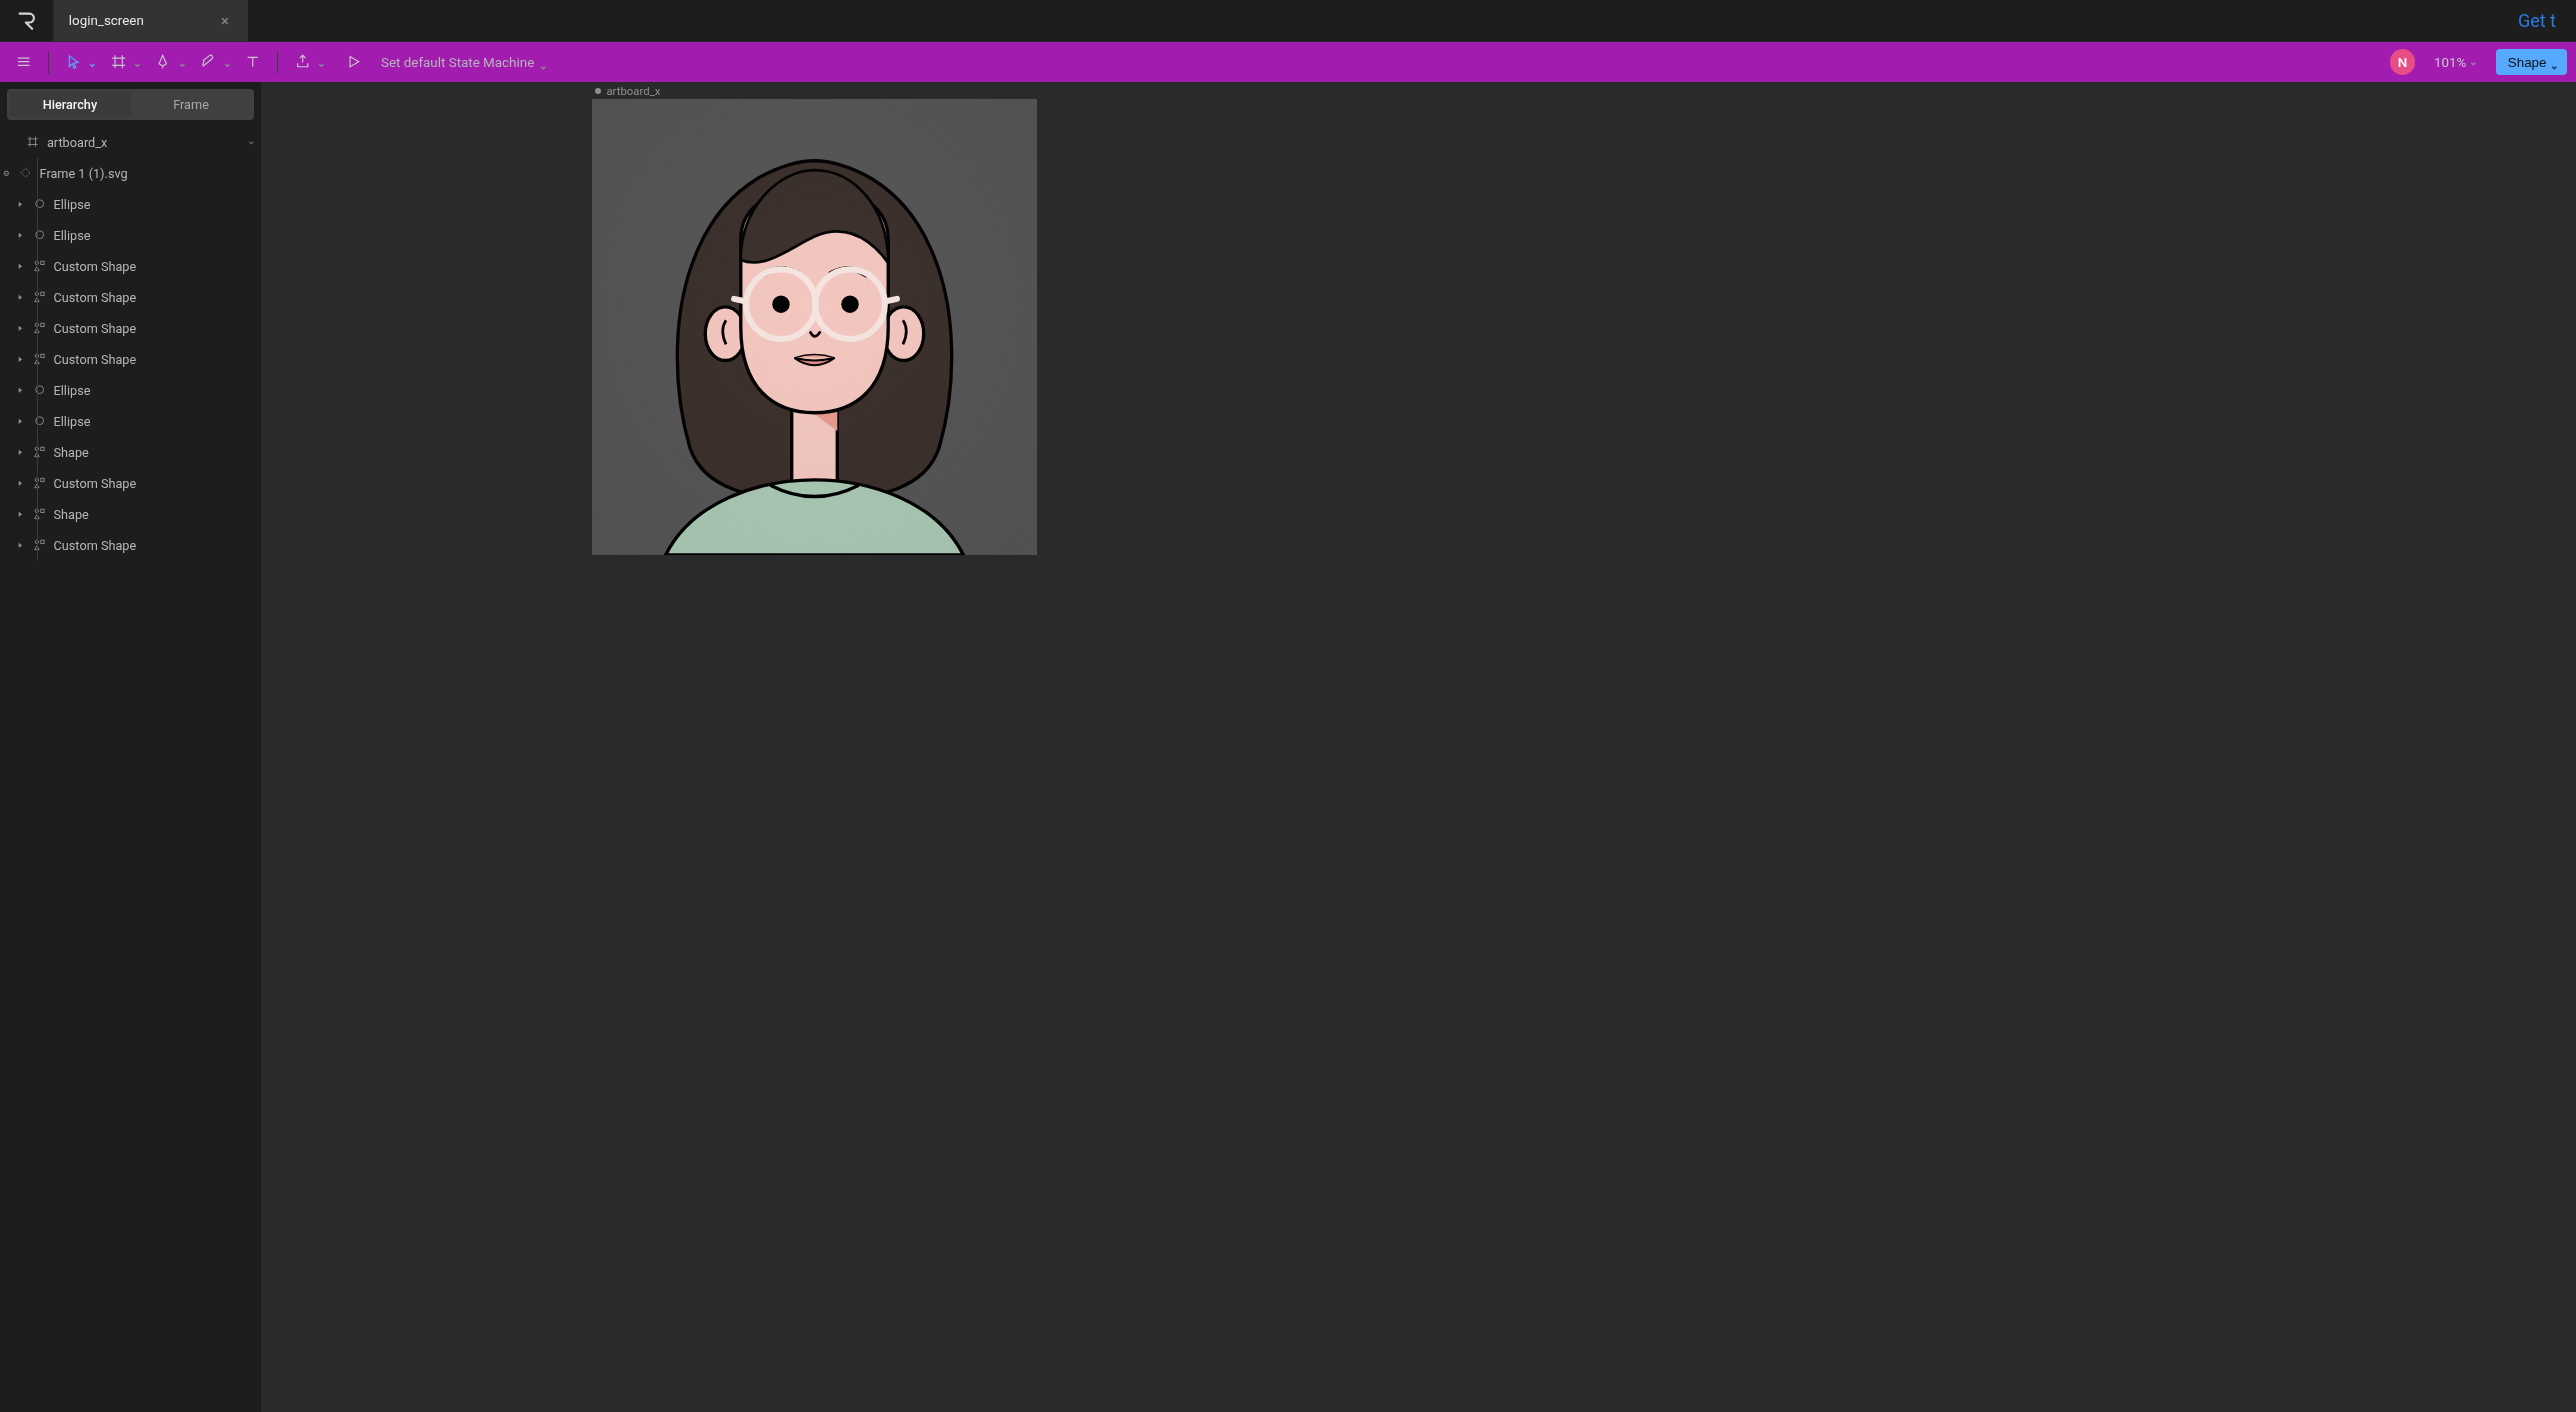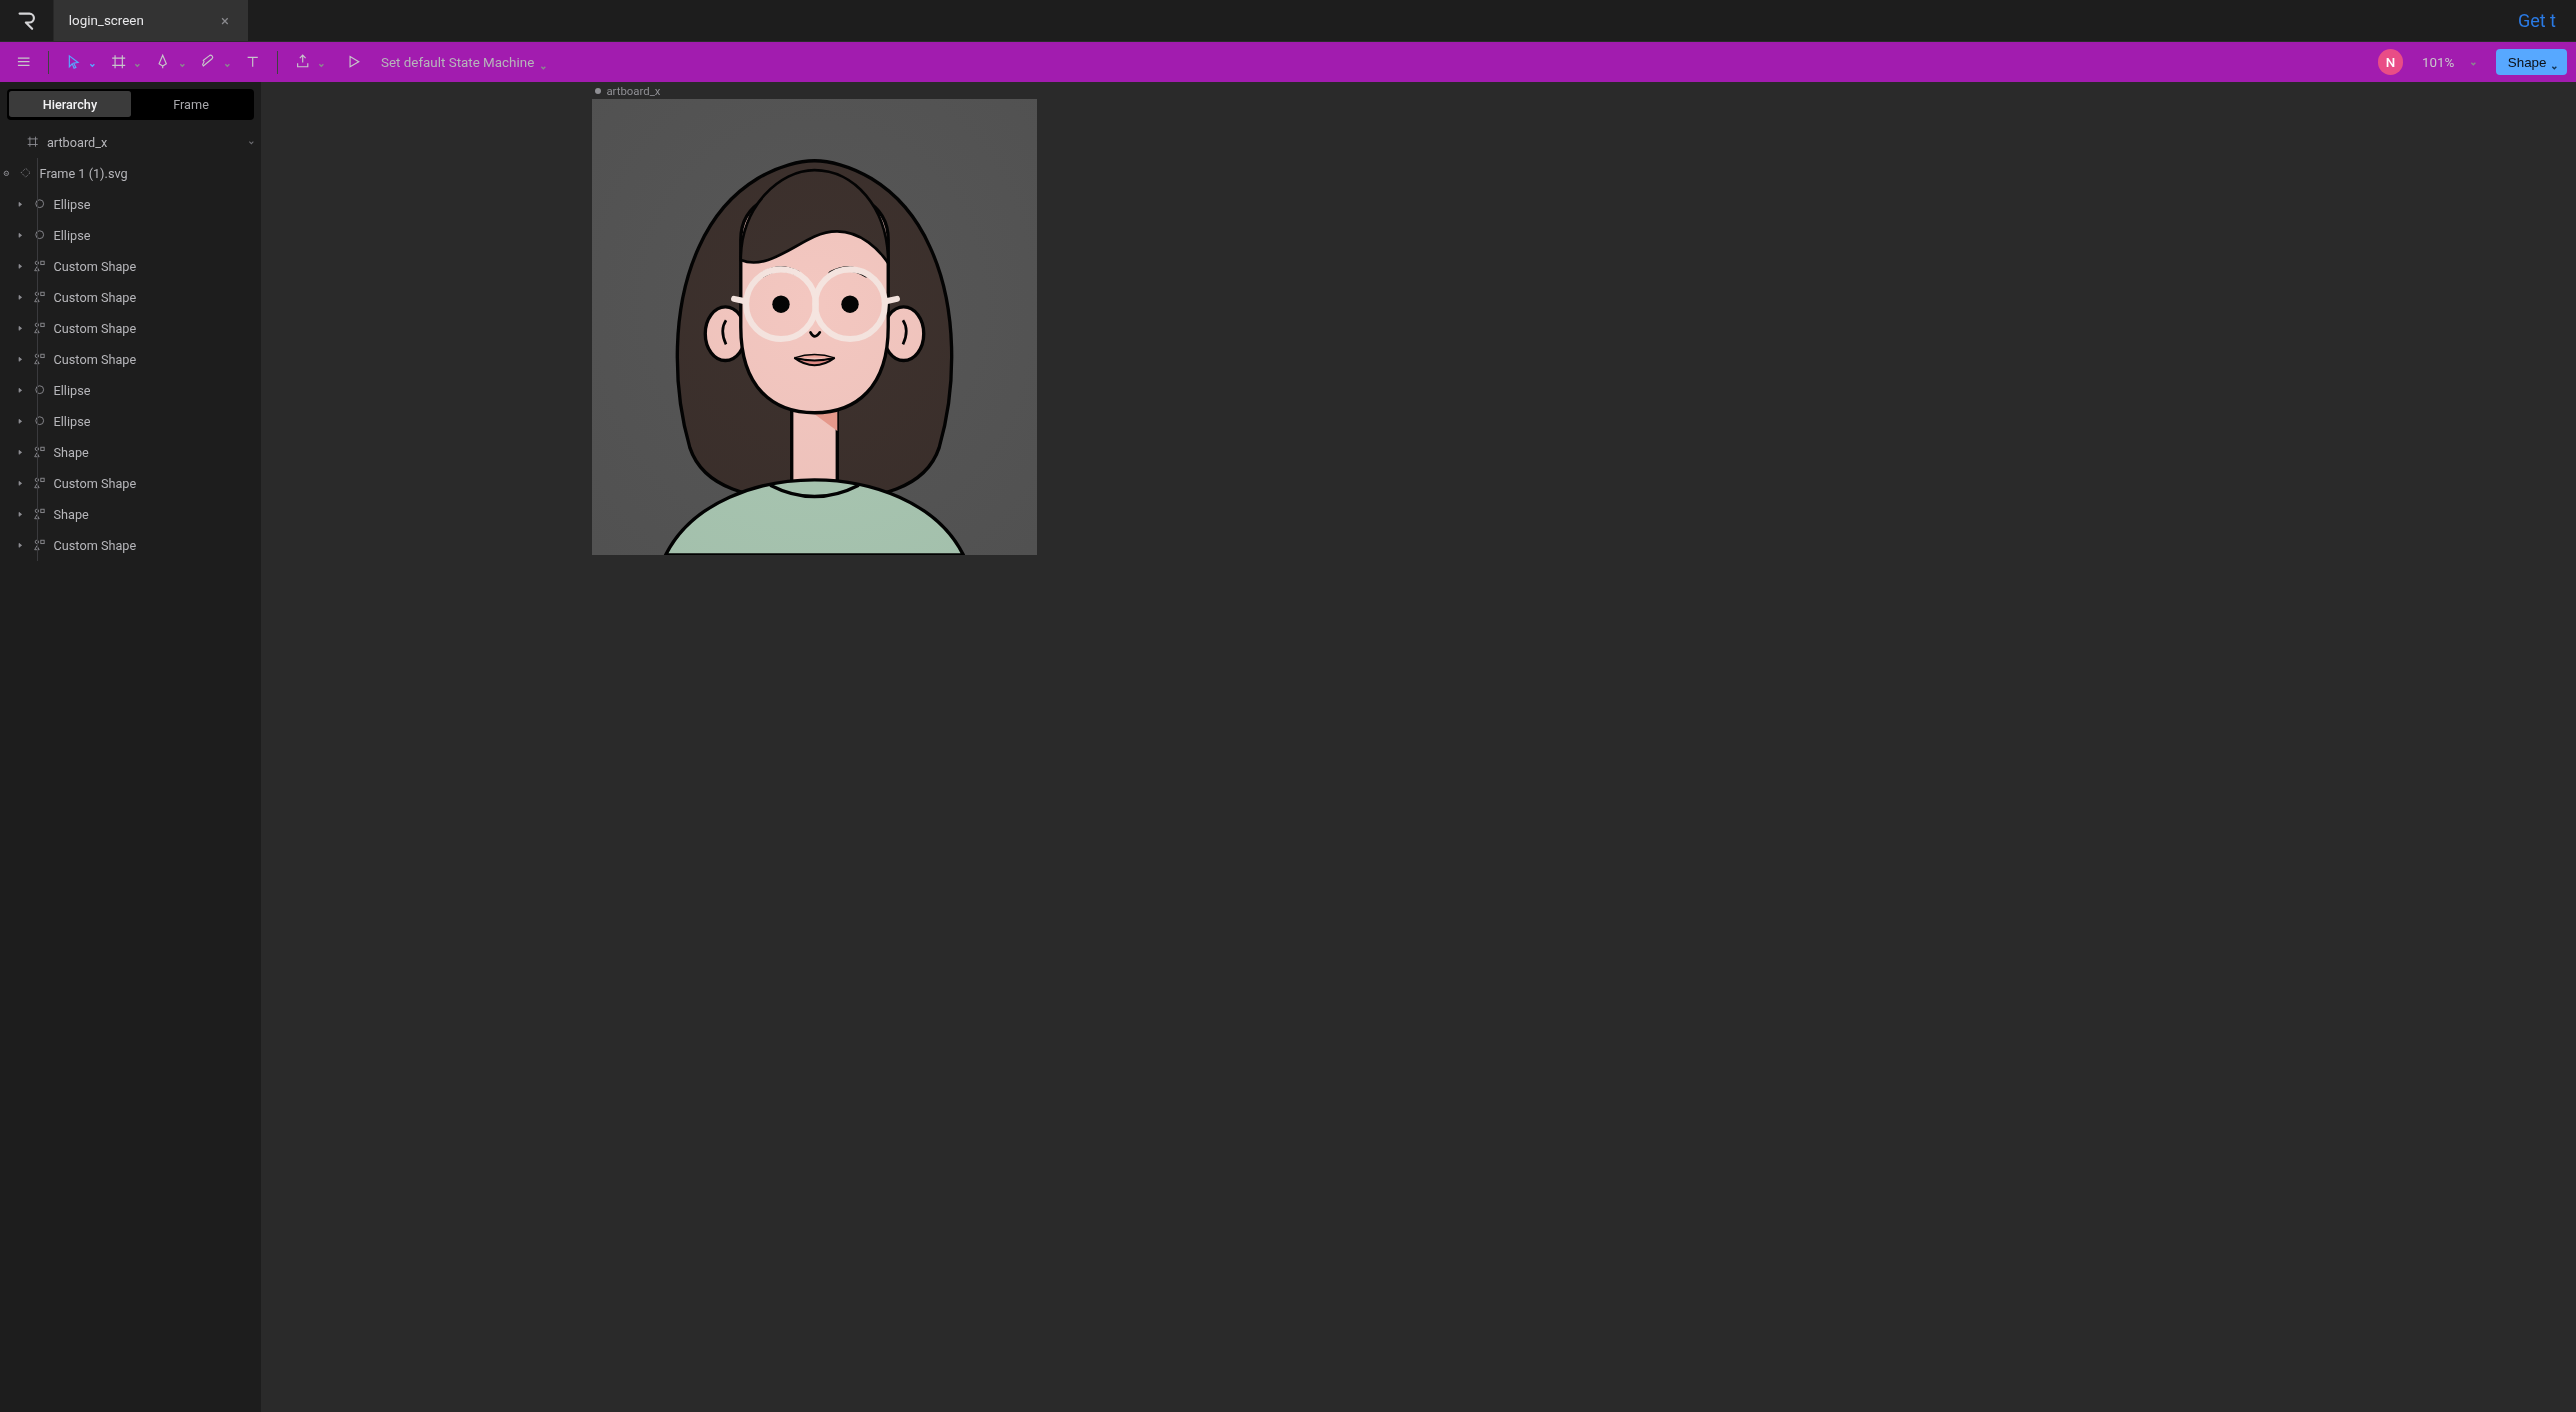--- a/index.html
+++ b/index.html
@@ -99,21 +99,21 @@
     display: flex;
     align-items: center;
     justify-content: center;
     font-size: 13.4px;
     font-weight: 500;
     margin-right: 12px;
   }
   .zoom {
     display: flex;
     align-items: flex-start;
-    gap: 16px;
+    gap: 4px;
     color: #c7c7ca;
     font-size: 13.4px;
     margin-right: 12px;
     cursor: pointer;
   }
   .share-btn {
     background: #57a8ff;
     color: #0d1014;
     border: none;
     border-radius: 4px;
@@ -135,21 +135,21 @@
   .left-panel {
     width: 262px;
     background: #1d1d1d;
     border-right: 0.7px solid #2a2a2a;
     display: flex;
     flex-direction: column;
     flex-shrink: 0;
   }
   .panel-tabs {
     display: flex;
-    background: #000000;
+    background: #404040;
     border-radius: 4px;
     margin: 6.7px;
     padding: 2.7px;
   }
   .panel-tab {
     flex: 1;
     text-align: center;
     padding: 5.4px 0;
     font-size: 12.7px;
     color: #a7a7ab;

